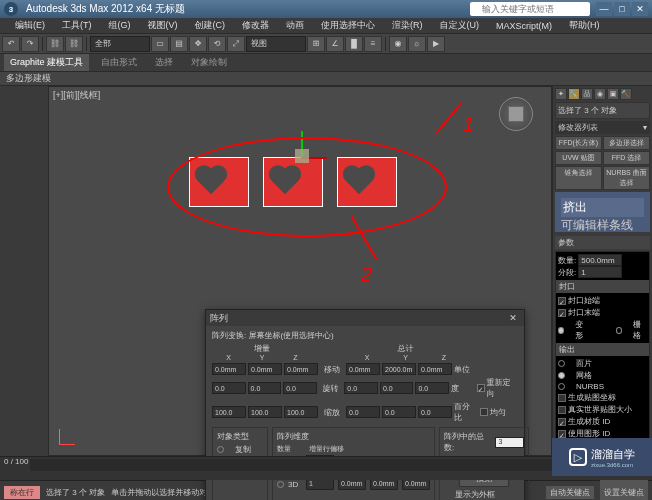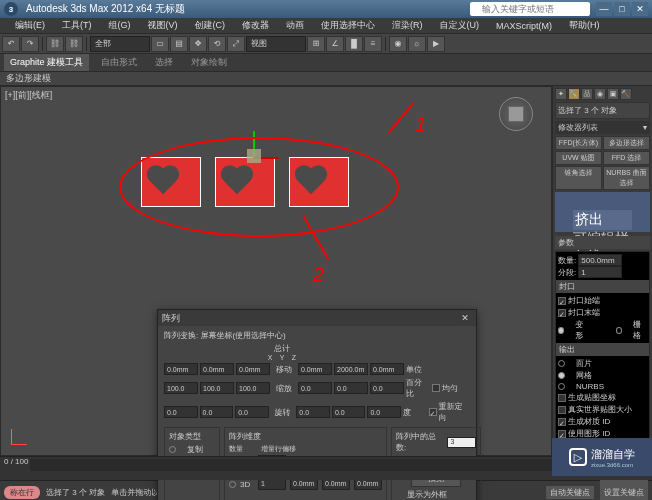--- a/index.html
+++ b/index.html
@@ -26,21 +26,21 @@
 
 
 .ribbon { height: 18px; background: #3a3a3a; display: flex; align-items: center; padding: 0 4px; gap: 6px; border-bottom: 1px solid #2a2a2a; }
 .ribbon span { font-size: 9px; color: #999; padding: 2px 6px; }
 .ribbon span.active { color: #fff; background: #555; }
 
 .subribbon { height: 14px; background: #444; display: flex; align-items: center; padding: 0 6px; font-size: 9px; border-bottom: 1px solid #2a2a2a; }
 
 
 .main { display: flex; height: 370px; }
-.viewport { flex: 1; background: #4a4a4a; position: relative; border: 1px solid #2a2a2a; }
+.viewport { flex: 1; background: #4a4a4a; position: relative; border: 1px solid #2a2a2a; margin-left: 48px; }
 .viewport-label { position: absolute; top: 2px; left: 4px; font-size: 9px; color: #ccc; }
 
 
 .hearts-group { position: absolute; top: 70px; left: 140px; display: flex; gap: 14px; }
 .heart-box { width: 60px; height: 50px; background: #e03030; position: relative; display: flex; align-items: center; justify-content: center; border: 1px solid #fff; }
 .heart-box .heart { width: 36px; height: 32px; position: relative; }
 .heart-box .heart::before, .heart-box .heart::after {
   content: ""; position: absolute; width: 18px; height: 28px; background: #4a4a4a; border-radius: 18px 18px 0 0;
 }
 .heart-box .heart::before { left: 10px; transform: rotate(-45deg); transform-origin: 0 100%; }
@@ -76,21 +76,21 @@
 
 .rightpanel { width: 100px; background: #3a3a3a; border-left: 1px solid #2a2a2a; padding: 2px; display: flex; flex-direction: column; gap: 2px; }
 .rp-tabs { display: flex; gap: 1px; }
 .rp-tabs span { width: 12px; height: 12px; background: #555; border: 1px solid #333; display: flex; align-items: center; justify-content: center; font-size: 7px; }
 .rp-tabs span.active { background: #a84; }
 .rp-row { background: #444; padding: 2px; font-size: 8px; border: 1px solid #333; }
 .rp-dd { background: #333; padding: 1px 3px; font-size: 8px; display: flex; justify-content: space-between; align-items: center; }
 .rp-section { background: #000000; border: 1px solid #2a2a2a; padding: 2px; font-size: 8px; }
 .rp-btn-grid { display: grid; grid-template-columns: 1fr 1fr; gap: 1px; }
 .rp-btn-grid span { background: #555; padding: 1px 2px; text-align: center; font-size: 7px; border: 1px solid #333; }
-.rp-list { background: #4a5a7a; height: 40px; padding: 18px; font-size: 14px; }
+.rp-list { background: #4a5a7a; height: 40px; padding: 6px; font-size: 12px; }
 .rp-list .item { background: #5a6a8a; padding: 1px 2px; color: #fff; }
 .rp-check { display: flex; align-items: center; gap: 2px; font-size: 8px; margin: 1px 0; }
 .rp-check .cb { width: 8px; height: 8px; border: 1px solid #666; background: #333; }
 .rp-check .cb.on::after { content: "✓"; font-size: 7px; color: #ccc; }
 .rp-spin { display: flex; align-items: center; gap: 2px; font-size: 8px; }
 .rp-spin input { width: 44px; height: 12px; background: #333; border: 1px solid #222; color: #ccc; font-size: 8px; padding: 0 2px; }
 .rp-head { background: #444; padding: 1px 3px; font-size: 8px; margin-top: 2px; }
 
 
 .dialog { position: absolute; top: 222px; left: 156px; width: 320px; background: #444; border: 1px solid #222; box-shadow: 0 2px 8px rgba(0,0,0,.5); }
@@ -120,21 +120,21 @@
 .dlg-count { display: flex; align-items: center; gap: 4px; font-size: 8px; }
 .dlg-count .spn { width: 30px; height: 11px; background: #333; border: 1px solid #222; font-size: 7px; padding: 0 2px; }
 
 
 .timeline { height: 24px; background: #333; border-top: 1px solid #222; position: relative; }
 .timeline .track { height: 12px; background: #2a2a2a; margin: 2px 60px 0 30px; position: relative; }
 .timeline .range { position: absolute; top: 0; left: 4px; font-size: 8px; color: #ccc; }
 
 
 .statusbar { height: 24px; background: #3a3a3a; border-top: 1px solid #222; display: flex; align-items: center; padding: 0 4px; gap: 6px; font-size: 8px; }
-.statusbar .pink { background: #d88; padding: 1px 6px; color: #333; border-radius: 6px; }
+.statusbar .pink { background: #d88; padding: 1px 6px; color: #333; }
 
 
 .watermark { position: absolute; bottom: 24px; right: 0; width: 100px; height: 38px; background: #3a4a6a; display: flex; align-items: center; justify-content: center; gap: 4px; color: #fff; font-size: 11px; z-index: 50; }
 .watermark .play { width: 18px; height: 18px; border: 2px solid #fff; border-radius: 4px; display: flex; align-items: center; justify-content: center; }
 .watermark .url { font-size: 6px; color: #acd; }
 </style>
 </head>
 <body>
 
 <div class="titlebar">
@@ -240,20 +240,28 @@
     <div class="circ-val circ-ok"></div>
 
     <div class="dialog">
       <div class="dlg-title">
         <span>阵列</span>
         <span class="x">✕</span>
       </div>
       <div class="dlg-body">
         <div class="dlg-caption">阵列变换: 屏幕坐标(使用选择中心)</div>
         <div class="dlg-grid-head">
+          <div>
+            <div>增量</div>
+            <div class="dlg-xyz">
+                <span>X</span>
+                <span>Y</span>
+                <span>Z</span>
+              </div>
+          </div>
           <div></div>
           <div>
             <div>总计</div>
             <div class="dlg-xyz">
                 <span>X</span>
                 <span>Y</span>
                 <span>Z</span>
               </div>
           </div>
           <div></div>
@@ -264,46 +272,46 @@
           <div class="spin">0.0mm</div>
           <div class="spin">0.0mm</div>
           <div class="lbl">移动</div>
           <div class="spin">0.0mm</div>
           <div class="spin">2000.0m</div>
           <div class="spin">0.0mm</div>
           <div class="unit">单位</div>
         </div>
 
         <div class="dlg-row">
+          <div class="spin">0.0</div>
+          <div class="spin">0.0</div>
+          <div class="spin">0.0</div>
+          <div class="lbl">旋转</div>
+          <div class="spin">0.0</div>
+          <div class="spin">0.0</div>
+          <div class="spin">0.0</div>
+          <div class="unit">度</div>
+          <div class="cbw">
+              <div class="cb2 on"></div>
+              <span>重新定向</span>
+            </div>
+        </div>
+
+        <div class="dlg-row">
           <div class="spin">100.0</div>
           <div class="spin">100.0</div>
           <div class="spin">100.0</div>
           <div class="lbl">缩放</div>
           <div class="spin">0.0</div>
           <div class="spin">0.0</div>
           <div class="spin">0.0</div>
           <div class="unit">百分比</div>
           <div class="cbw">
               <div class="cb2"></div>
               <span>均匀</span>
-            </div>
-        </div>
-
-        <div class="dlg-row">
-          <div class="spin">0.0</div>
-          <div class="spin">0.0</div>
-          <div class="spin">0.0</div>
-          <div class="lbl">旋转</div>
-          <div class="spin">0.0</div>
-          <div class="spin">0.0</div>
-          <div class="spin">0.0</div>
-          <div class="unit">度</div>
-          <div class="cbw">
-              <div class="cb2 on"></div>
-              <span>重新定向</span>
             </div>
         </div>
 
         <div class="dlg-lower">
           <div class="dlg-group" style="flex:0 0 56px">
             <div class="gtitle">对象类型</div>
             <div class="dlg-radio">
                 <div class="r"></div>
                 <span>复制</span>
               </div>

